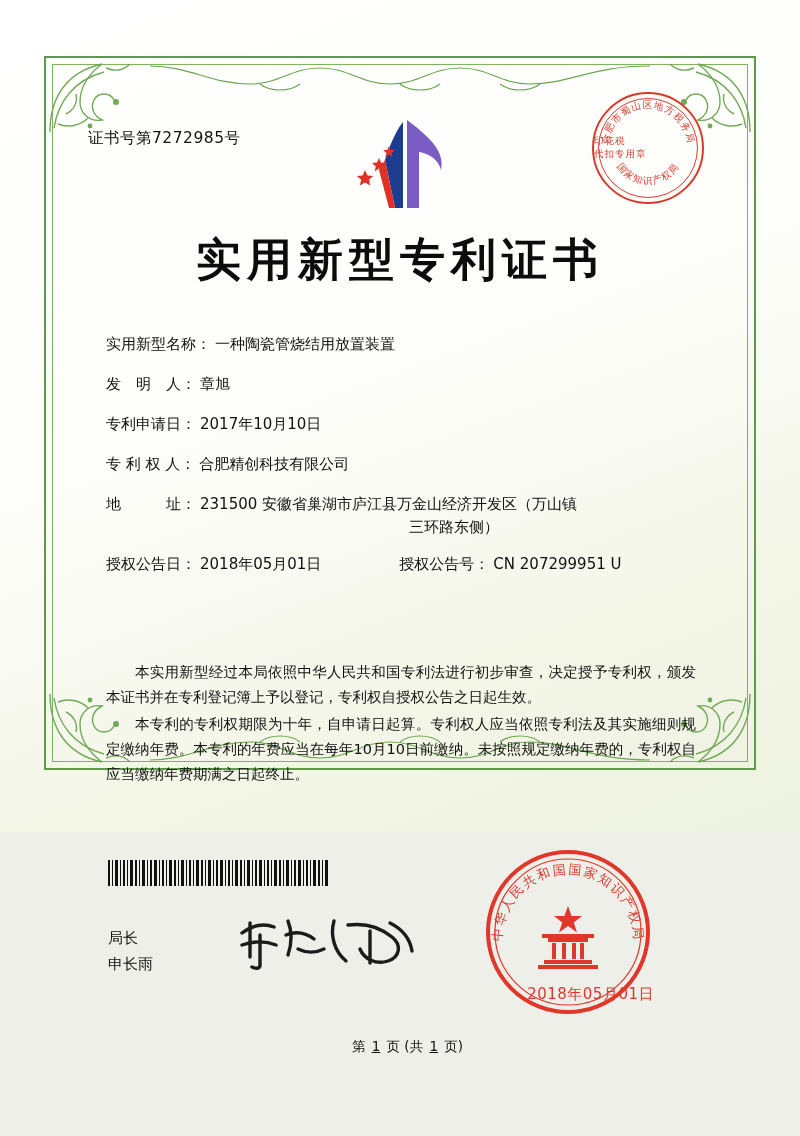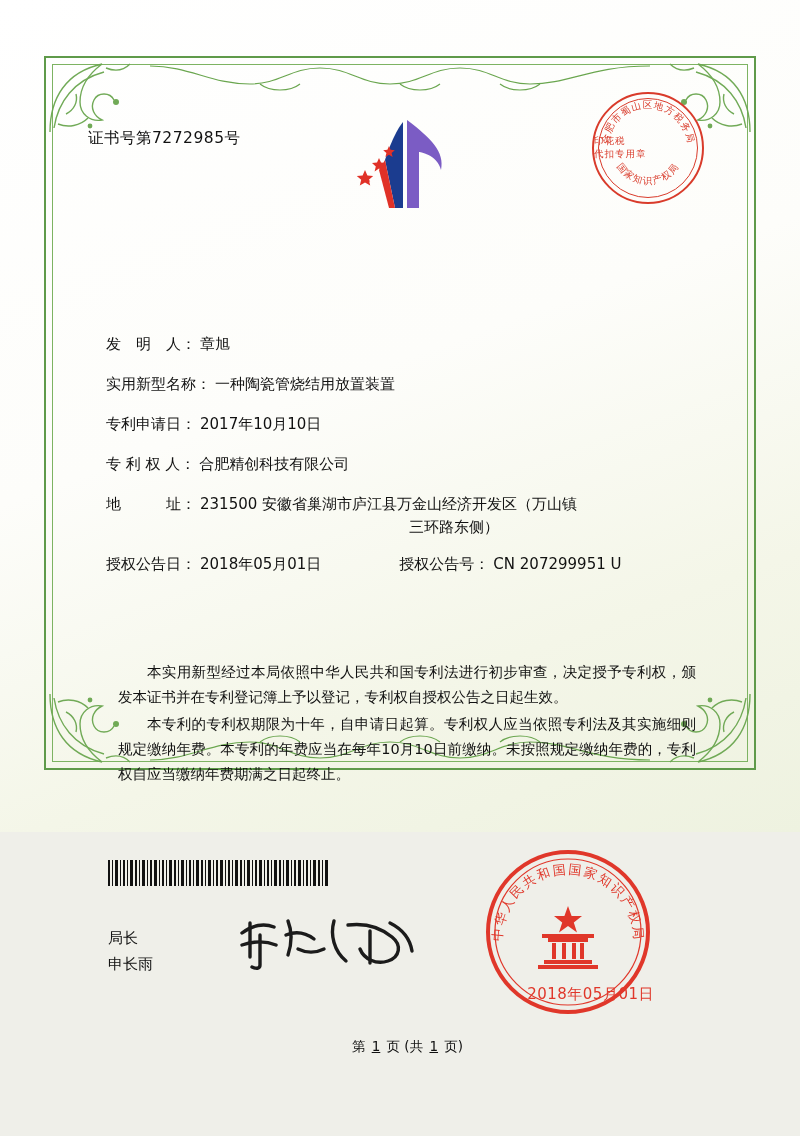--- a/index.html
+++ b/index.html
@@ -79,21 +79,21 @@
   .f-value{margin-left:4px;}
   .field-2col{display:flex;margin-bottom:18px;}
   .field-2col .col{display:flex;}
   .field-2col .col.right{margin-left:78px;}
   .addr-second{margin-left:96px;margin-top:4px;text-align:center;}
 
   .paras{
     position:absolute;left:106px;top:660px;width:590px;
     font-size:14.5px;line-height:25px;color:#111;text-align:justify;
   }
-  .paras p{margin:0 0 2px 12px;text-indent:2em;}
+  .paras p{margin:0 0 2px 0;text-indent:2em;}
 
   .barcode{
     position:absolute;left:108px;top:860px;width:220px;height:26px;
   }
   .barcode svg{width:100%;height:100%;display:block;}
 
   .signblock{
     position:absolute;left:108px;top:925px;font-size:15px;line-height:26px;color:#111;
   }
   .signature{
@@ -214,29 +214,30 @@
       <text font-size="9.5" fill="#d93b2b" letter-spacing="1.2" font-family="DejaVu Sans, sans-serif">
         <textPath href="#arcBot" startOffset="50%" text-anchor="middle">国家知识产权局</textPath>
       </text>
     </svg>
     <div class="center-lines">
       <div>印花税</div>
       <div>代扣专用章</div>
     </div>
   </div>
 
+  <div class="title">实用新型专利证书</div>
 
   <div class="fields">
+    <div class="field">
+      <span class="f-label">实用新型名称：</span>
+      <span class="f-value">一种陶瓷管烧结用放置装置</span>
+    </div>
     <div class="field">
       <span class="f-label">发　明　人：</span>
       <span class="f-value">章旭</span>
-    </div>
-    <div class="field">
-      <span class="f-label">实用新型名称：</span>
-      <span class="f-value">一种陶瓷管烧结用放置装置</span>
     </div>
     <div class="field">
       <span class="f-label">专利申请日：</span>
       <span class="f-value">2017年10月10日</span>
     </div>
     <div class="field">
       <span class="f-label">专 利 权 人：</span>
       <span class="f-value">合肥精创科技有限公司</span>
     </div>
     <div style="margin-bottom:18px;">

